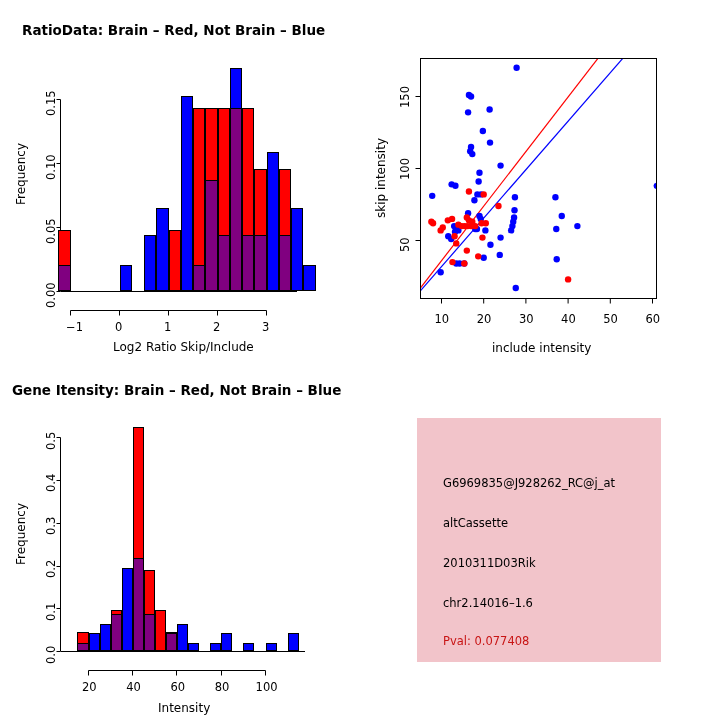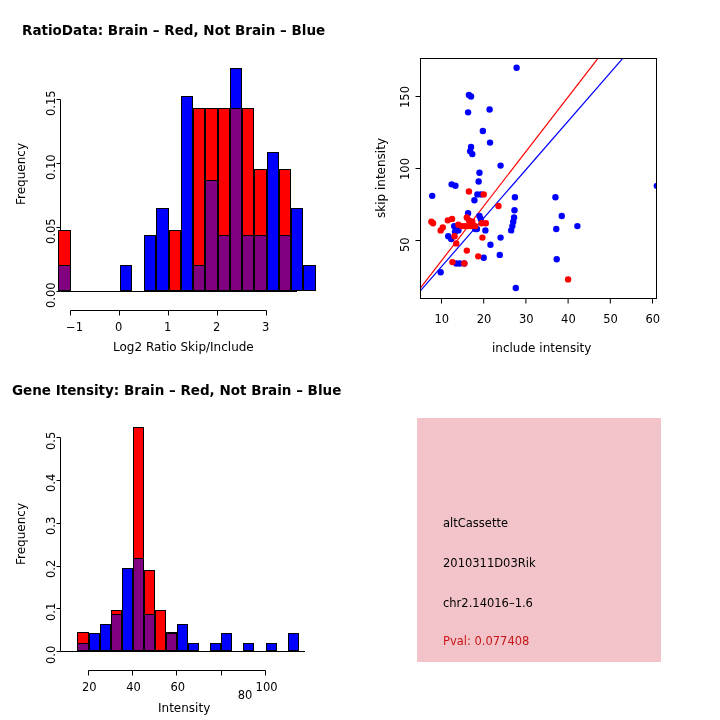--- a/index.html
+++ b/index.html
@@ -348,26 +348,27 @@
         <div class="vert-tick" style="left: 44px; top: 260.7px;">0.1</div>
         <div class="vert-tick" style="left: 44px; top: 217.9px;">0.2</div>
         <div class="vert-tick" style="left: 44px; top: 175.1px;">0.3</div>
         <div class="vert-tick" style="left: 44px; top: 132.3px;">0.4</div>
         <div class="vert-tick" style="left: 44px; top: 89.5px;">0.5</div>
       </div>
     <div id="gene-xticks">
         <div class="tick-label" style="left: 81.9px; top: 320px;">20</div>
         <div class="tick-label" style="left: 126.15px; top: 320px;">40</div>
         <div class="tick-label" style="left: 170.4px; top: 320px;">60</div>
-        <div class="tick-label" style="left: 214.65px; top: 328px; margin-left: 23px;">80</div>
+        <div class="tick-label" style="left: 214.65px; top: 320px;">80</div>
         <div class="tick-label" style="left: 255.6px; top: 320px;">100</div>
       </div>
   </div>
 </div>
 
 <div class="panel" id="panel-info">
   <div id="info-box">
+    <div class="info-line" style="left:26px; top:58px;">G6969835@J928262_RC@j_at</div>
     <div class="info-line" style="left:26px; top:98px;">altCassette</div>
     <div class="info-line" style="left:26px; top:138px;">2010311D03Rik</div>
     <div class="info-line" style="left:26px; top:178px;">chr2.14016–1.6</div>
     <div class="info-line pval" style="left:26px; top:216px;">Pval: 0.077408</div>
   </div>
 </div>
 
 </body></html>

